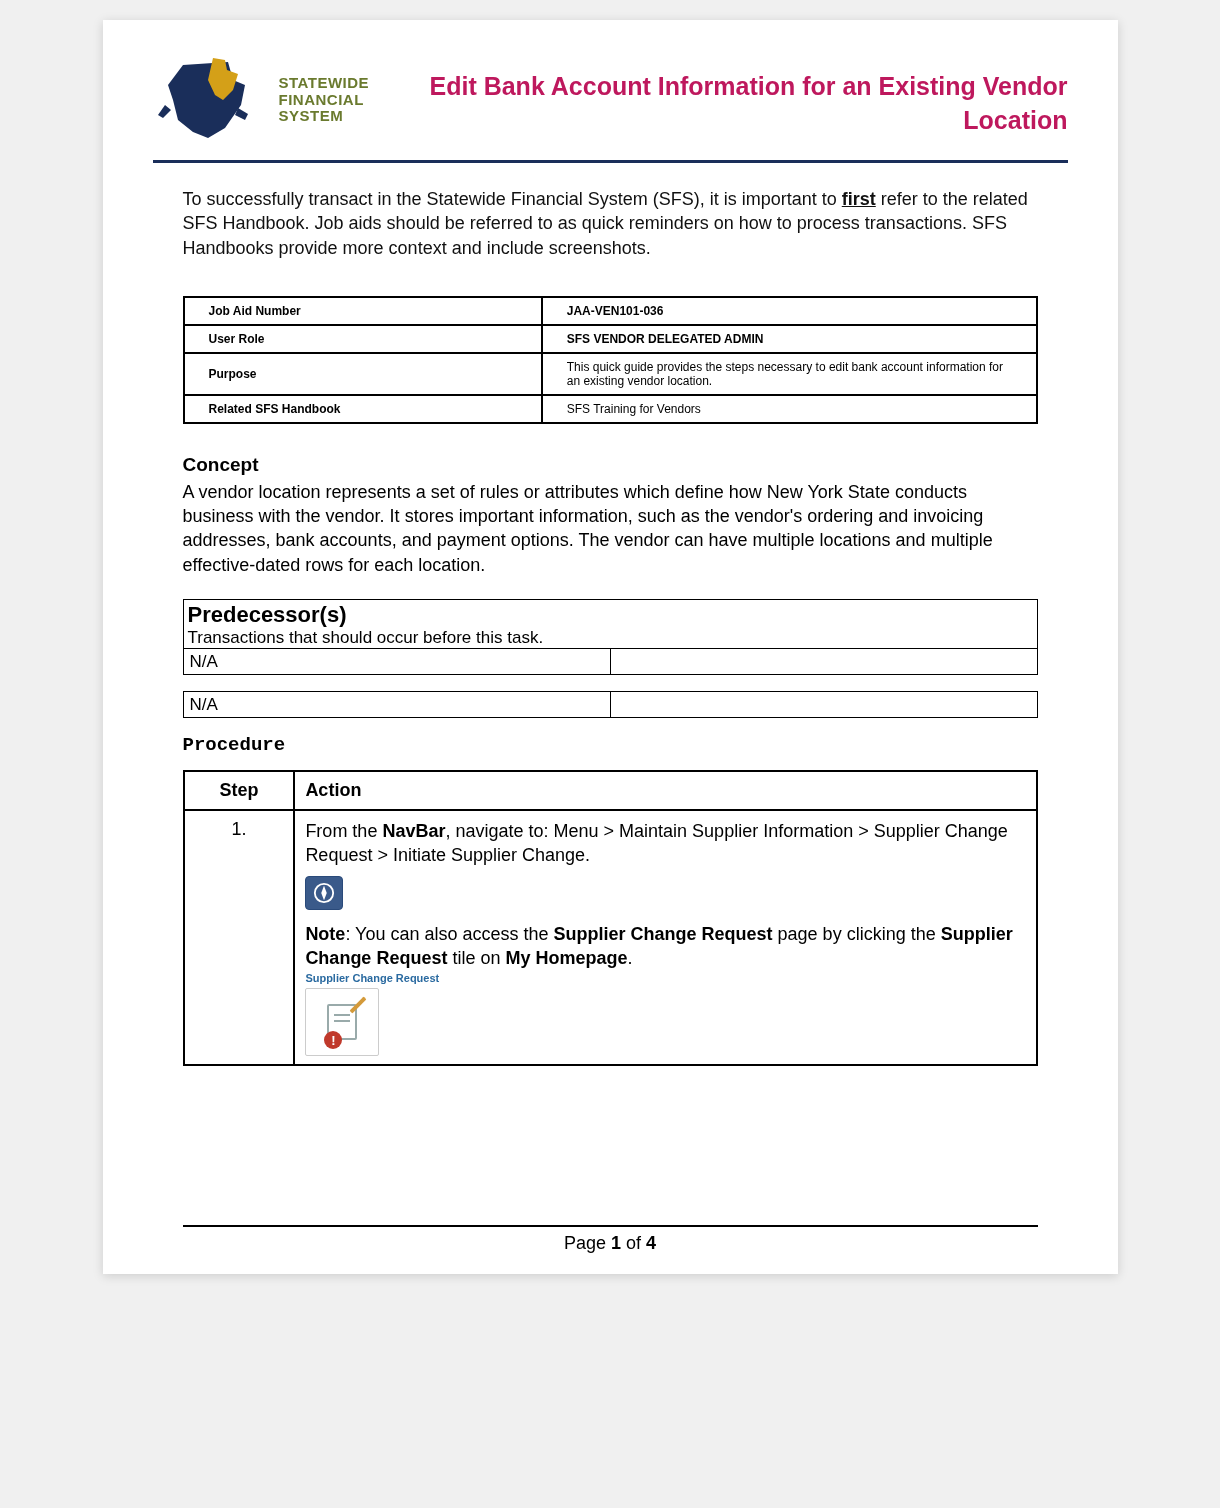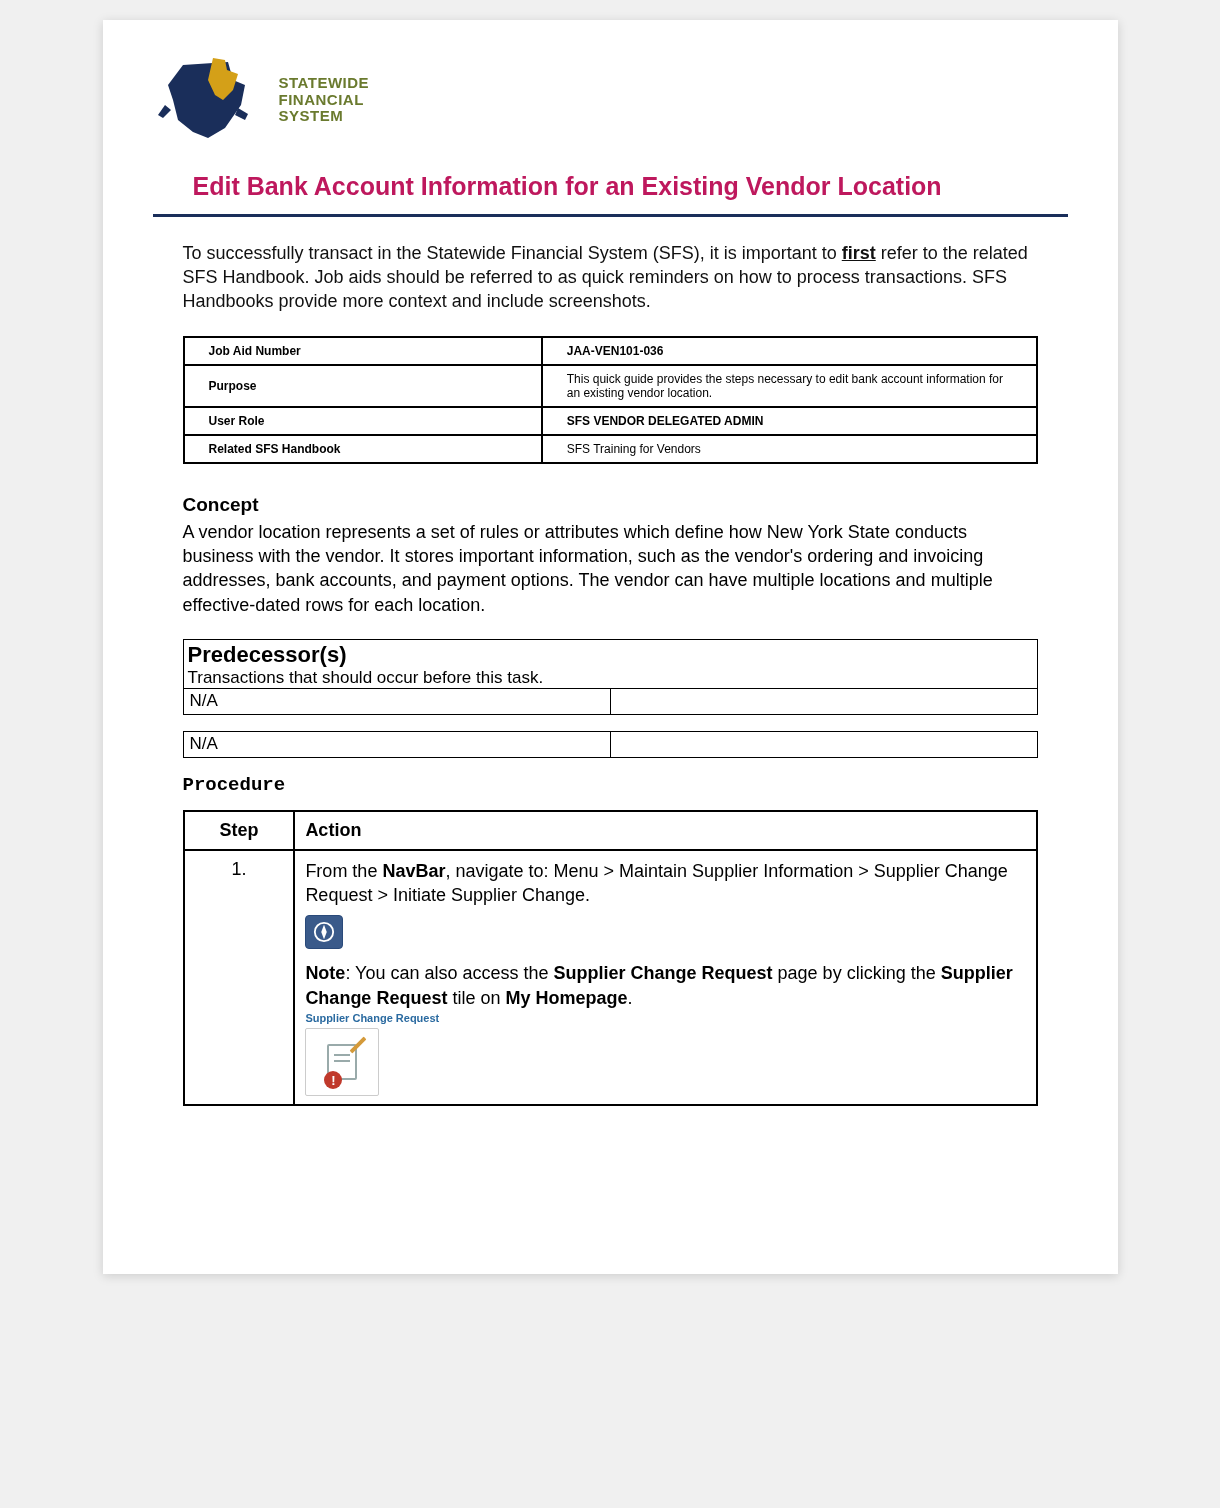--- a/index.html
+++ b/index.html
@@ -19,21 +19,20 @@
       position: relative;
       display: flex;
       flex-direction: column;
     }
     .header {
       display: flex;
       align-items: flex-start;
       border-bottom: 3px solid #1a2e5a;
       padding-bottom: 10px;
       margin-bottom: 24px;
-      flex-direction: column;
     }
     .logo-block {
       display: flex;
       align-items: center;
       gap: 6px;
       flex: 0 0 auto;
     }
     .logo-svg { width: 120px; height: 100px; }
     .logo-text {
       font-size: 15px;
@@ -53,21 +52,21 @@
       line-height: 1.35;
     }
     .content {
       padding: 0 30px;
       flex: 1;
     }
     .intro {
       font-size: 18px;
       color: #111;
       line-height: 1.35;
-      margin-bottom: 22px;
+      margin-bottom: 36px;
     }
     .bold { font-weight: bold; }
     .underline { text-decoration: underline; }
     table.meta {
       width: 100%;
       border-collapse: collapse;
       margin-bottom: 30px;
     }
     table.meta td {
       border: 2px solid #000;
@@ -231,26 +230,26 @@
       <span>To successfully transact in the Statewide Financial System (SFS), it is important to </span><span class="bold underline">first</span><span> refer to the related SFS Handbook. Job aids should be referred to as quick reminders on how to process transactions. SFS Handbooks provide more context and include screenshots.</span>
     </p>
 
     <table class="meta">
       <tbody>
           <tr>
         <td class="label">Job Aid Number</td>
         <td class="val bold">JAA-VEN101-036</td>
       </tr>
       <tr>
+        <td class="label">User Role</td>
+        <td class="val bold">SFS VENDOR DELEGATED ADMIN</td>
+      </tr>
+      <tr>
         <td class="label">Purpose</td>
         <td class="val">This quick guide provides the steps necessary to edit bank account information for an existing vendor location.</td>
-      </tr>
-      <tr>
-        <td class="label">User Role</td>
-        <td class="val bold">SFS VENDOR DELEGATED ADMIN</td>
       </tr>
       <tr>
         <td class="label">Related SFS Handbook</td>
         <td class="val">SFS Training for Vendors</td>
       </tr>
     </tbody>
       </table>
 
     <h3 class="section">Concept</h3>
     <p class="body">A vendor location represents a set of rules or attributes which define how New York State conducts business with the vendor. It stores important information, such as the vendor's ordering and invoicing addresses, bank accounts, and payment options. The vendor can have multiple locations and multiple effective-dated rows for each location.</p>
@@ -310,14 +309,17 @@
               <div class="tile-badge">!</div>
             </div>
           </div>
         </td>
       </tr>
     </tbody>
       </table>
 
   </div>
 
+  <div class="footer">
+    <span>Page </span><span class="bold">1</span><span> of </span><span class="bold">4</span>
+  </div>
 
 </div>
 
 </body></html>

